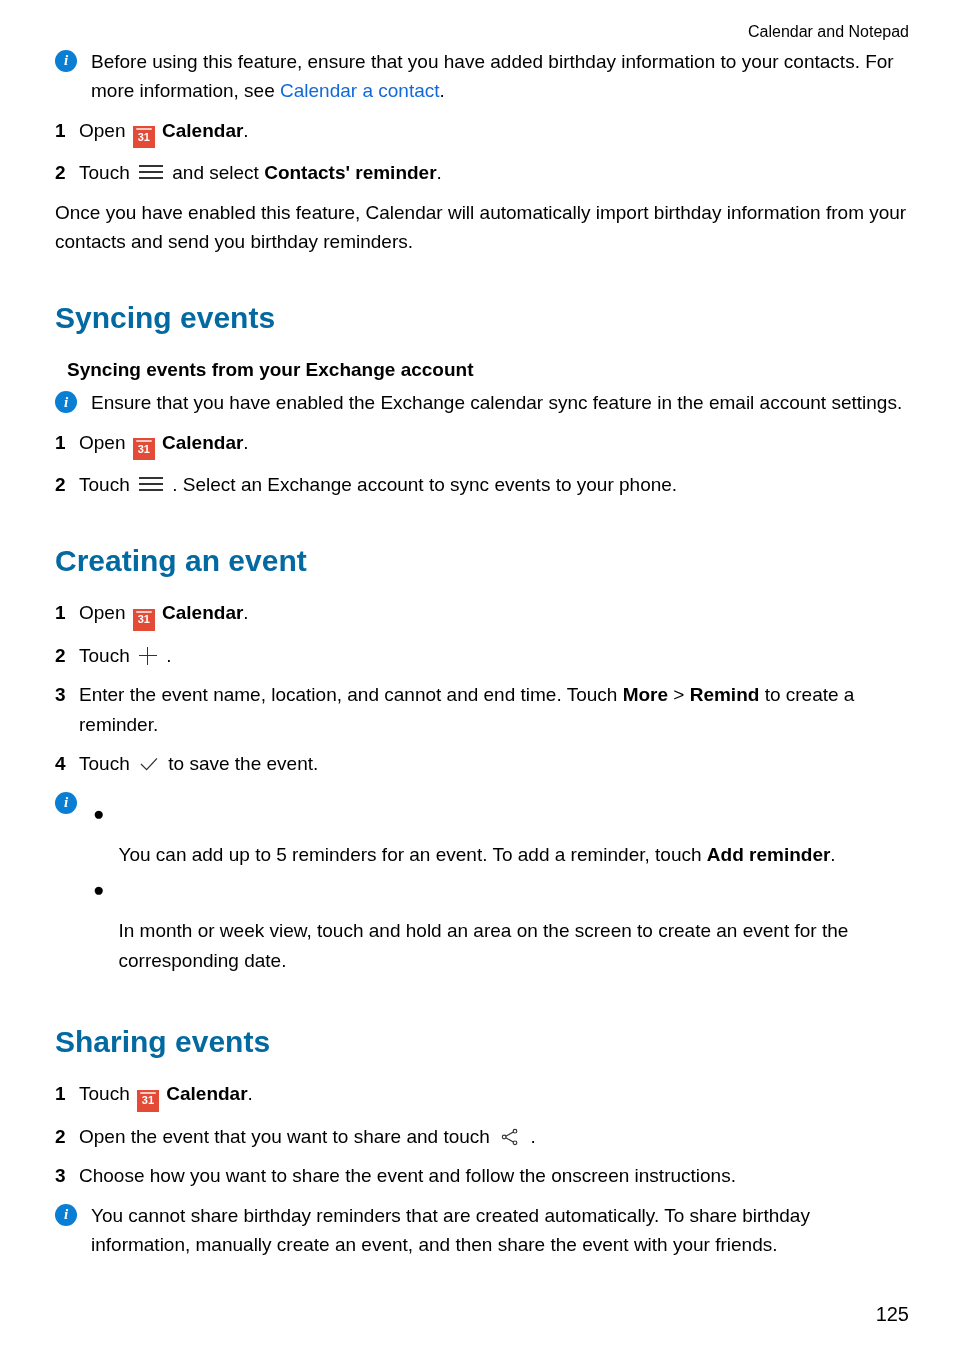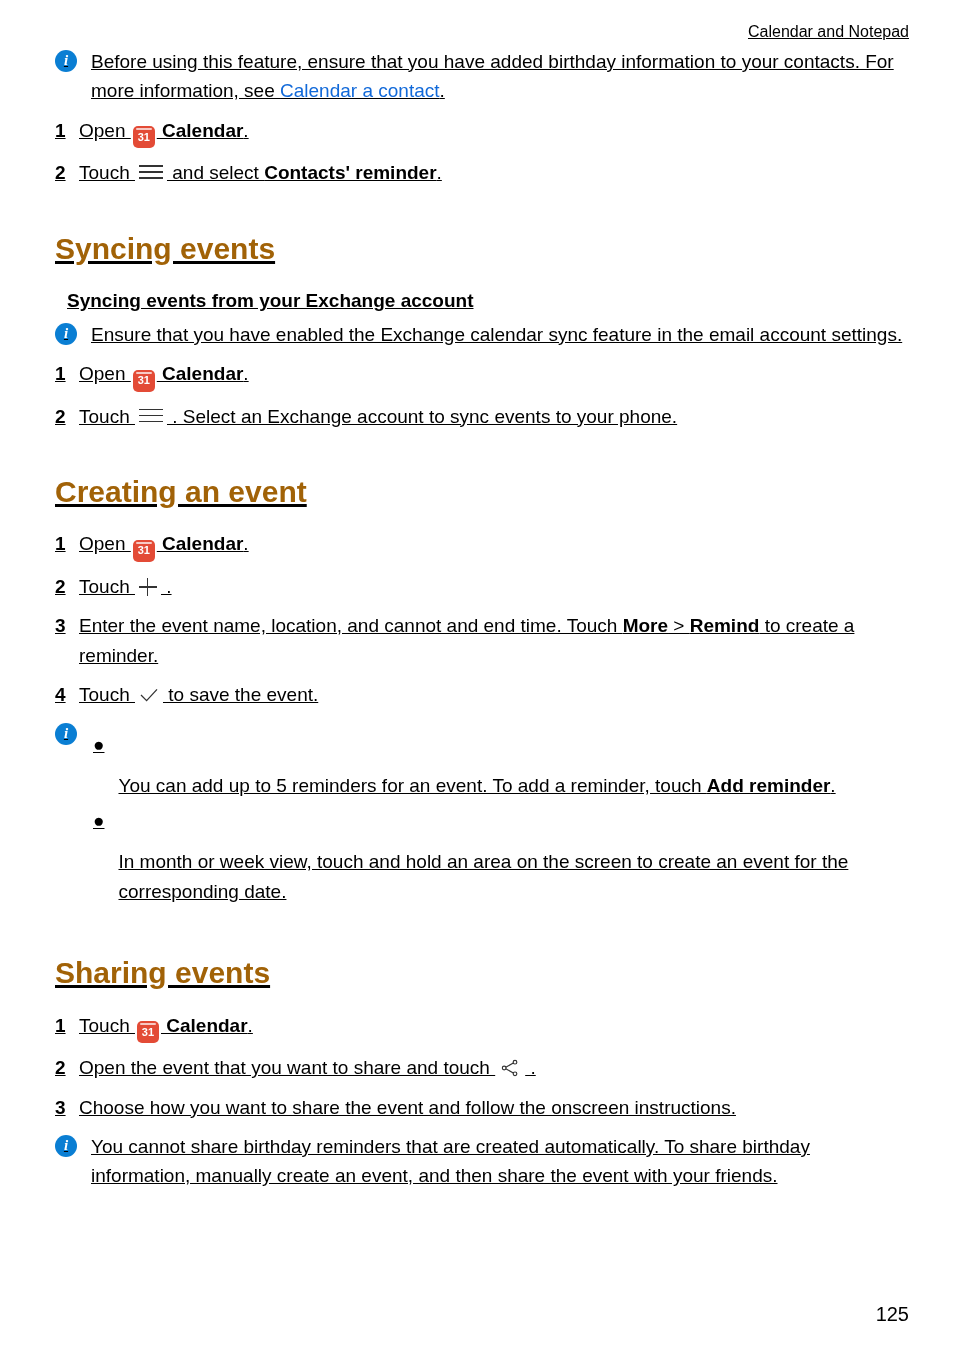--- a/index.html
+++ b/index.html
@@ -10,29 +10,28 @@
     color: #000;
     font-size: 19px;
     line-height: 1.55;
   }
   .page {
     width: 954px;
     min-height: 1350px;
     box-sizing: border-box;
     padding: 20px 45px 40px 55px;
     position: relative;
-    text-decoration: underline;
   }
   .header-line {
     text-align: right;
     font-size: 16px;
     margin-bottom: 2px;
   }
   .h2 {
-    color: #a16207;
+    color: #0369a1;
     font-size: 30px;
     font-weight: bold;
     margin: 38px 0 14px 0;
   }
   .bold { font-weight: bold; }
   .subhead {
     font-weight: bold;
     margin: 4px 0 4px 12px;
   }
   .para {
@@ -95,21 +94,21 @@
     font-style: italic;
     font-family: Georgia, serif;
     font-size:15px;
     font-weight:bold;
     flex:0 0 22px;
     margin-top:3px;
   }
   .cal-icon {
     display:inline-flex;
     width:22px;height:22px;
-    border-radius:5px;
+    border-radius:0;
     background:#e34b36;
     color:#fff;
     align-items:center;
     justify-content:center;
     font-size:11px;
     font-weight:bold;
     vertical-align: -4px;
     margin: 0 2px;
     position:relative;
   }
@@ -185,20 +184,21 @@
     </div>
   </div>
 
   <div class="num-row">
     <div class="num-label">2</div>
     <div class="num-body">
       <span>Touch </span><span class="hamburger-icon"><span></span></span><span> and select </span><span class="bold">Contacts' reminder</span><span>.</span>
     </div>
   </div>
 
+  <div class="para">Once you have enabled this feature, Calendar will automatically import birthday information from your contacts and send you birthday reminders.</div>
 
   <div class="h2">Syncing events</div>
   <div class="subhead">Syncing events from your Exchange account</div>
 
   <div class="note-row">
     <span class="info-icon">i</span>
     <div class="note-body">Ensure that you have enabled the Exchange calendar sync feature in the email account settings.</div>
   </div>
 
   <div class="num-row">

